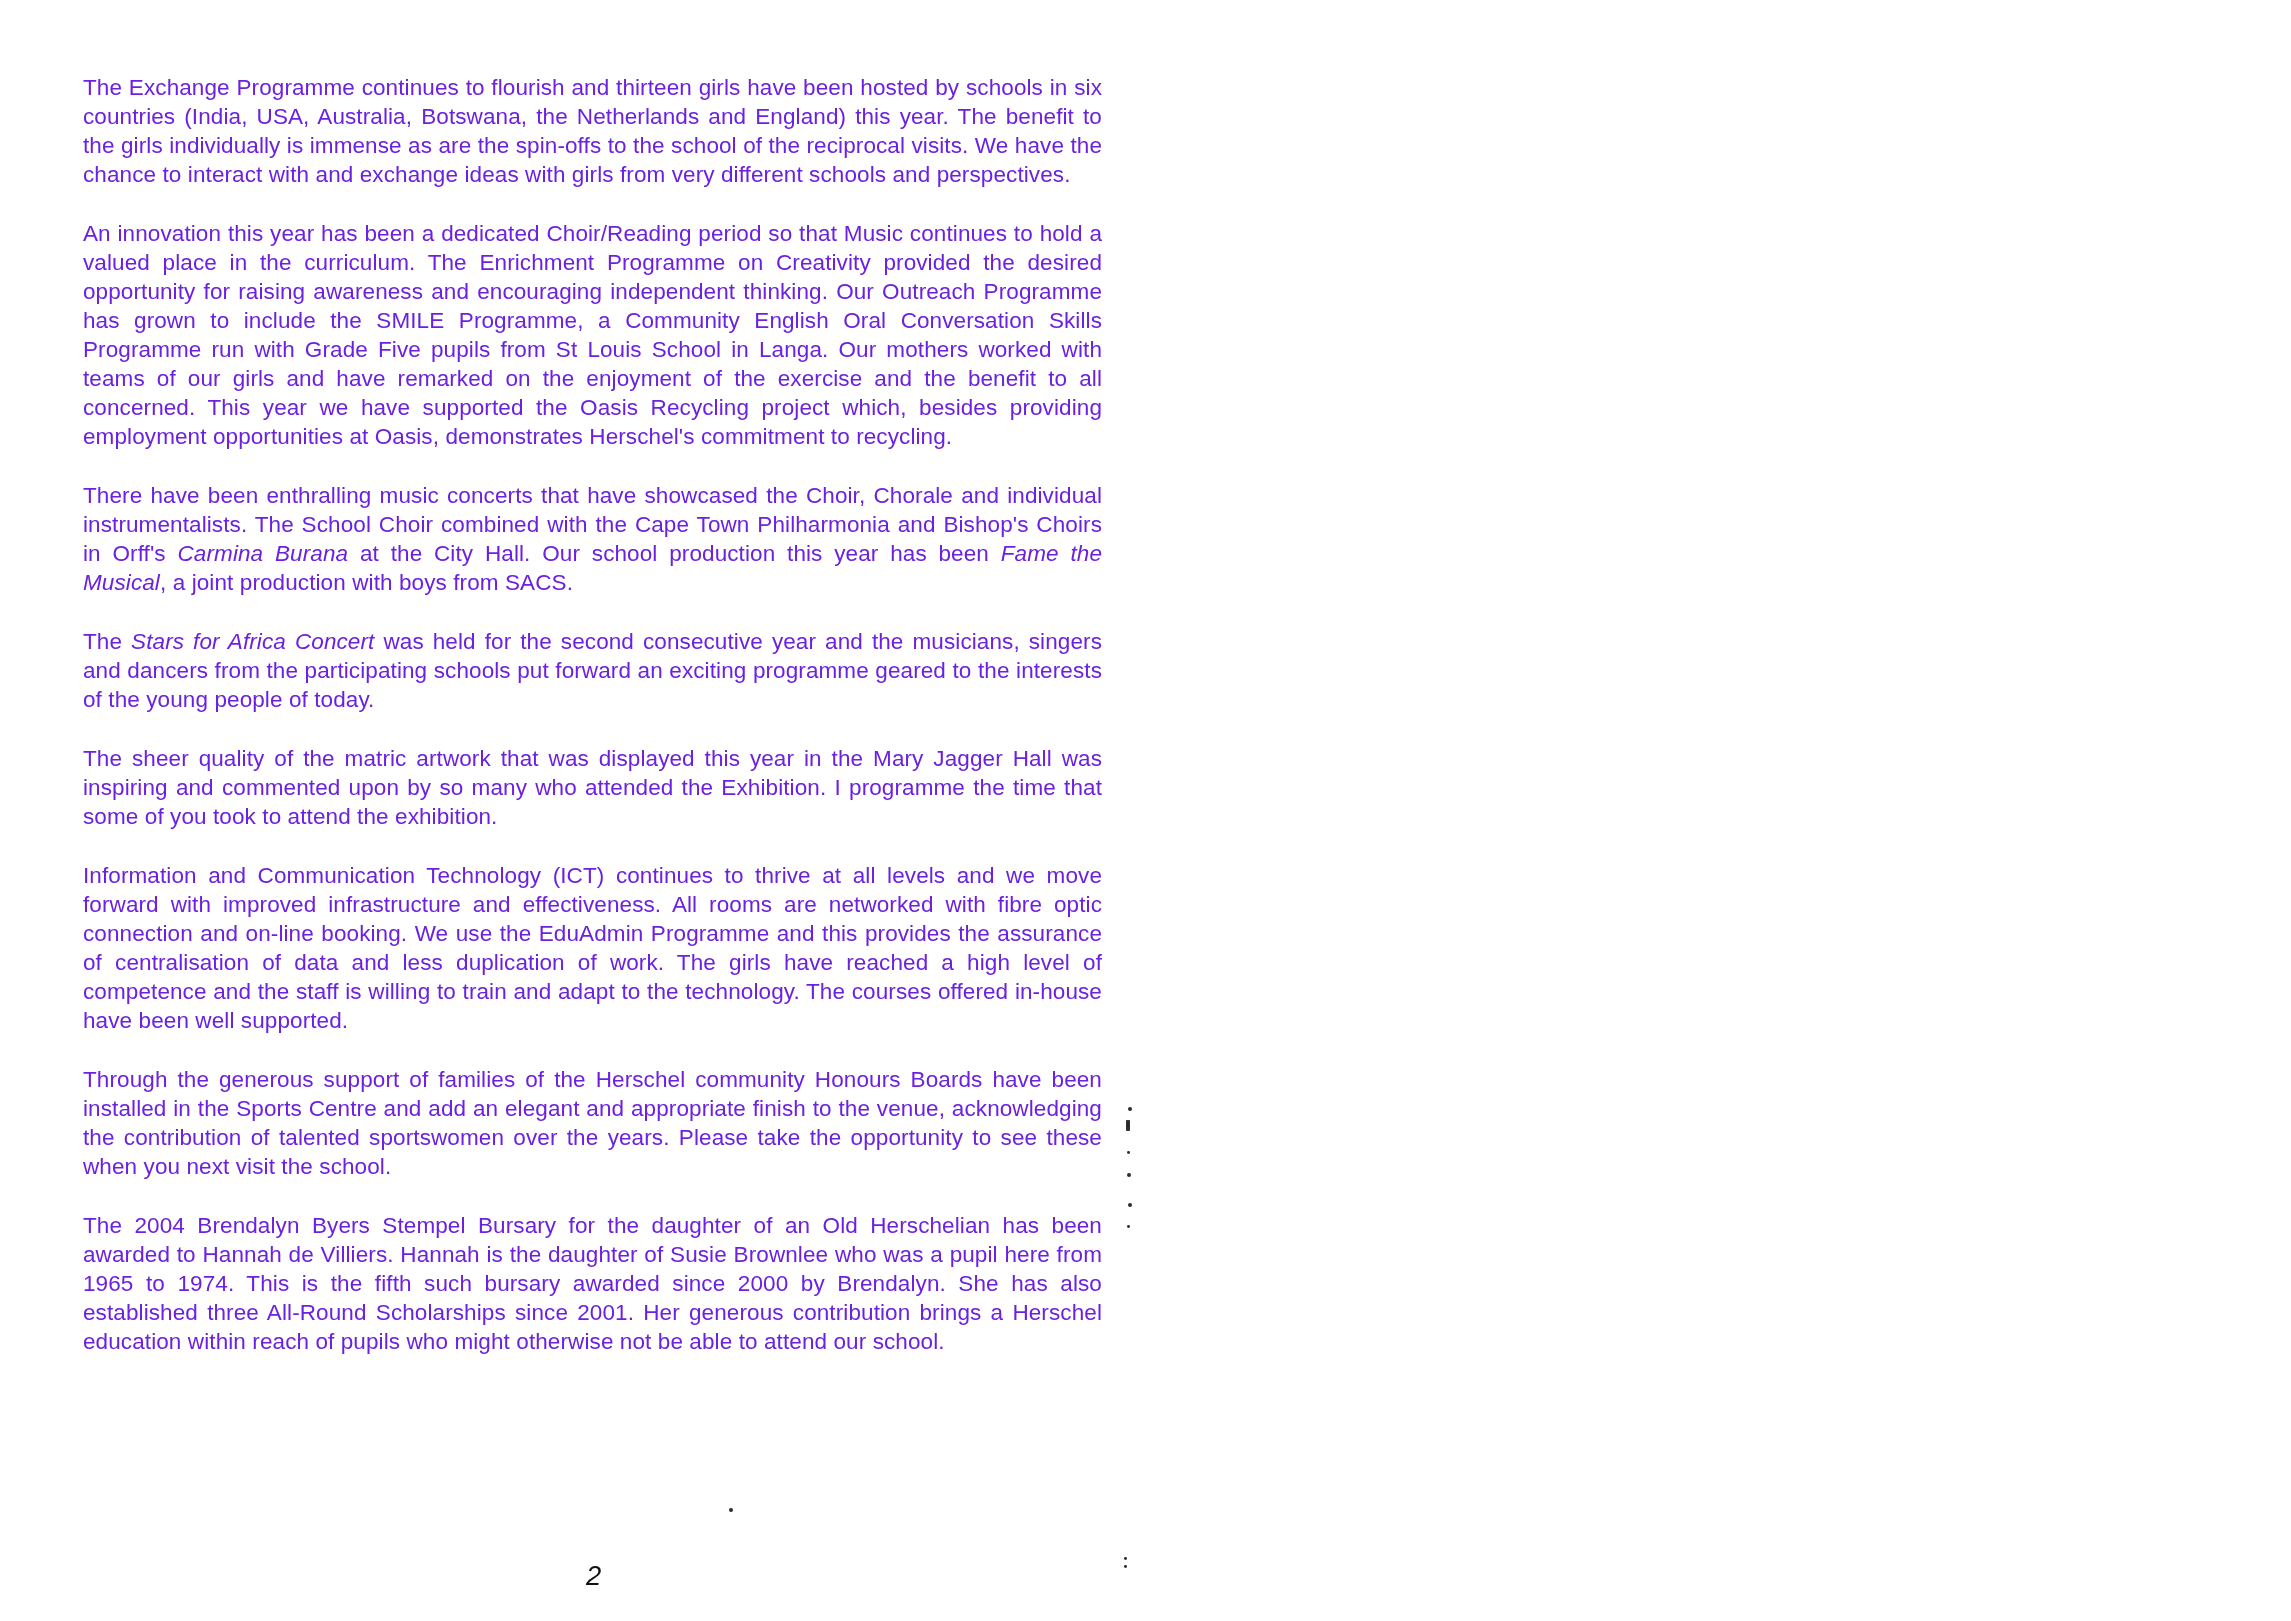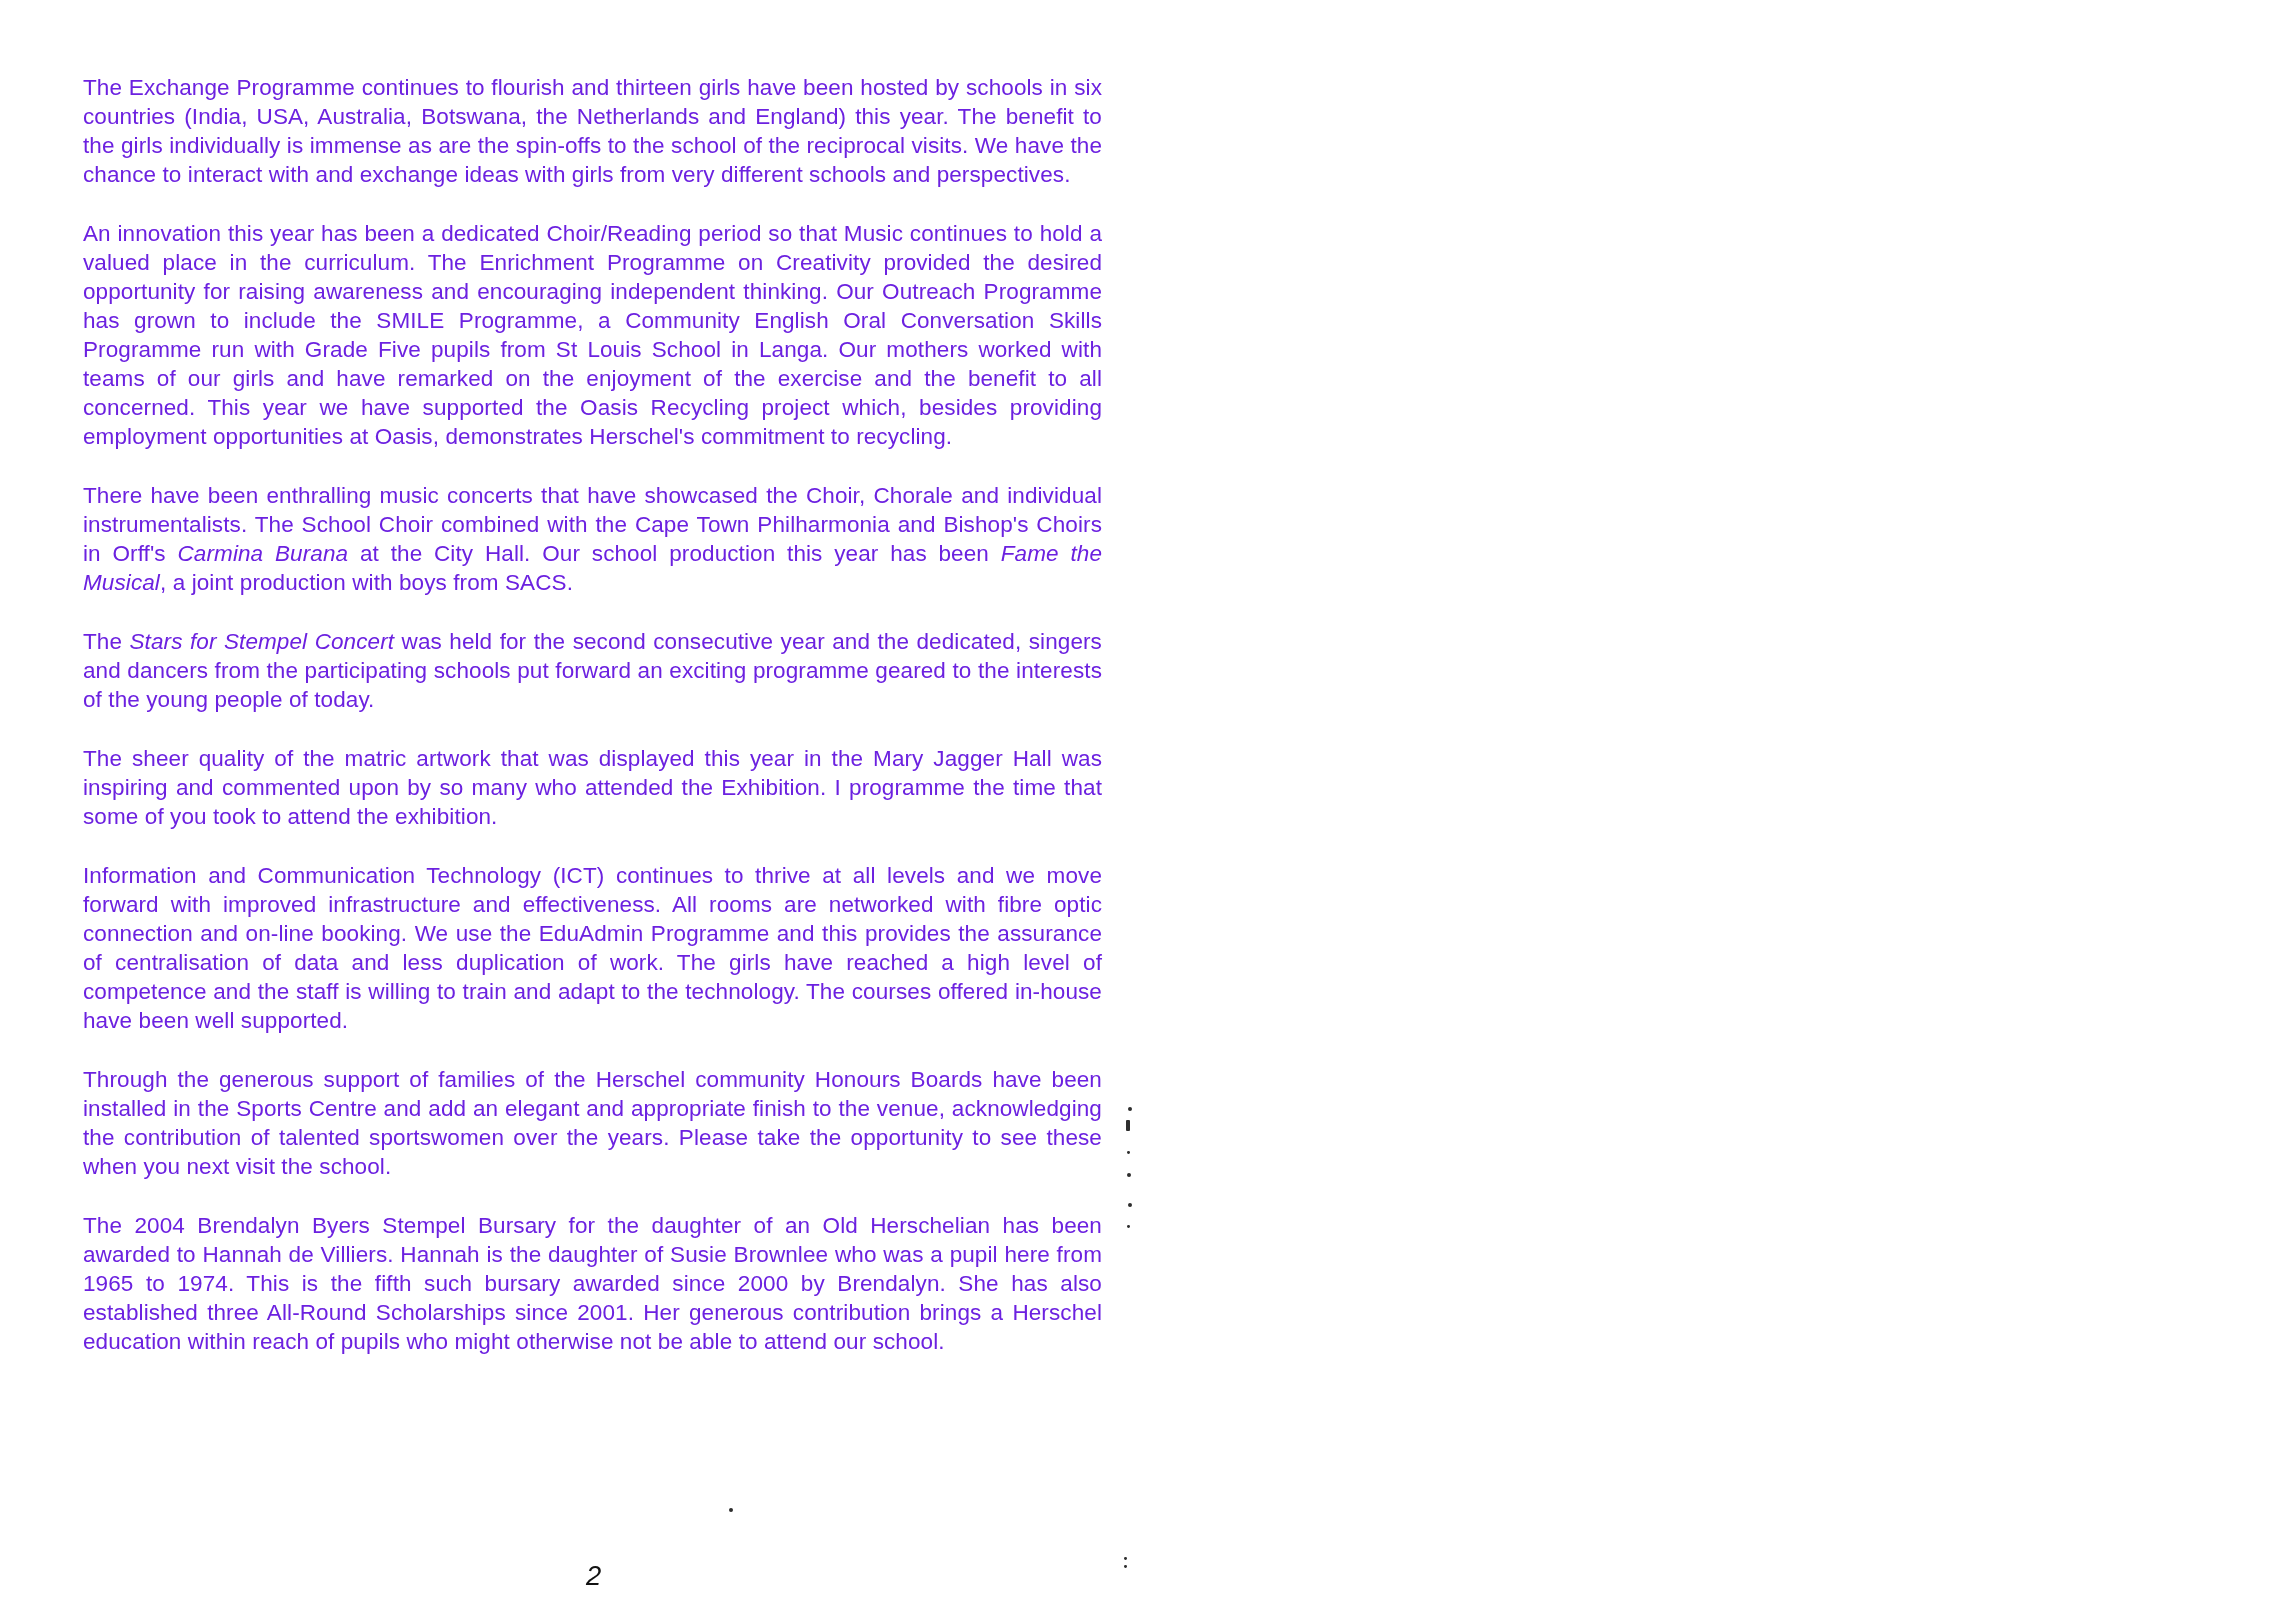--- a/index.html
+++ b/index.html
@@ -54,21 +54,21 @@
 </style>
 </head>
 <body>
 
 <div class="scan-page">
 
   <div class="text-block">
       <p class="para"><span>The Exchange Programme continues to flourish and thirteen girls have been hosted by schools in six countries (India, USA, Australia, Botswana, the Netherlands and England) this year. The benefit to the girls individually is immense as are the spin-offs to the school of the reciprocal visits. We have the chance to interact with and exchange ideas with girls from very different schools and perspectives.</span></p>
       <p class="para"><span>An innovation this year has been a dedicated Choir/Reading period so that Music continues to hold a valued place in the curriculum. The Enrichment Programme on Creativity provided the desired opportunity for raising awareness and encouraging independent thinking. Our Outreach Programme has grown to include the SMILE Programme, a Community English Oral Conversation Skills Programme run with Grade Five pupils from St Louis School in Langa. Our mothers worked with teams of our girls and have remarked on the enjoyment of the exercise and the benefit to all concerned. This year we have supported the Oasis Recycling project which, besides providing employment opportunities at Oasis, demonstrates Herschel's commitment to recycling.</span></p>
       <p class="para"><span>There have been enthralling music concerts that have showcased the Choir, Chorale and individual instrumentalists. The School Choir combined with the Cape Town Philharmonia and Bishop's Choirs in Orff's </span><span class="it">Carmina Burana</span><span> at the City Hall. Our school production this year has been </span><span class="it">Fame the Musical</span><span>, a joint production with boys from SACS.</span></p>
-      <p class="para"><span>The </span><span class="it">Stars for Stempel Concert</span><span> was held for the second consecutive year and the dedicated, singers and dancers from the participating schools put forward an exciting programme geared to the interests of the young people of today.</span></p>
+      <p class="para"><span>The </span><span class="it">Stars for Africa Concert</span><span> was held for the second consecutive year and the musicians, singers and dancers from the participating schools put forward an exciting programme geared to the interests of the young people of today.</span></p>
       <p class="para"><span>The sheer quality of the matric artwork that was displayed this year in the Mary Jagger Hall was inspiring and commented upon by so many who attended the Exhibition. I programme the time that some of you took to attend the exhibition.</span></p>
       <p class="para"><span>Information and Communication Technology (ICT) continues to thrive at all levels and we move forward with improved infrastructure and effectiveness. All rooms are networked with fibre optic connection and on-line booking. We use the EduAdmin Programme and this provides the assurance of centralisation of data and less duplication of work. The girls have reached a high level of competence and the staff is willing to train and adapt to the technology. The courses offered in-house have been well supported.</span></p>
       <p class="para"><span>Through the generous support of families of the Herschel community Honours Boards have been installed in the Sports Centre and add an elegant and appropriate finish to the venue, acknowledging the contribution of talented sportswomen over the years. Please take the opportunity to see these when you next visit the school.</span></p>
       <p class="para"><span>The 2004 Brendalyn Byers Stempel Bursary for the daughter of an Old Herschelian has been awarded to Hannah de Villiers. Hannah is the daughter of Susie Brownlee who was a pupil here from 1965 to 1974. This is the fifth such bursary awarded since 2000 by Brendalyn. She has also established three All-Round Scholarships since 2001. Her generous contribution brings a Herschel education within reach of pupils who might otherwise not be able to attend our school.</span></p>
     </div>
 
   <div class="page-number">2</div>
 
   <div class="artifact" style="left:1128px; top:1107px; width:3.9px; height:3.9px;"></div>
   <div class="artifact dash" style="left:1126px; top:1120px; width:3.9px; height:10.8px;"></div>

